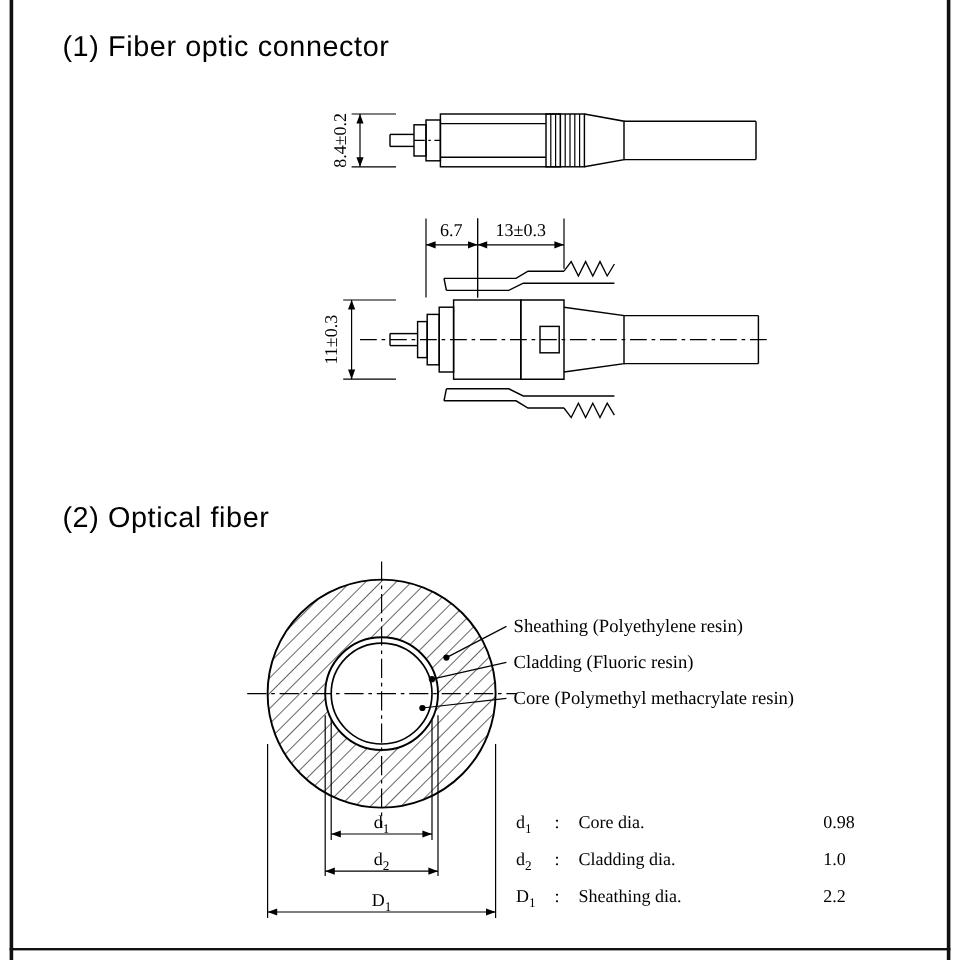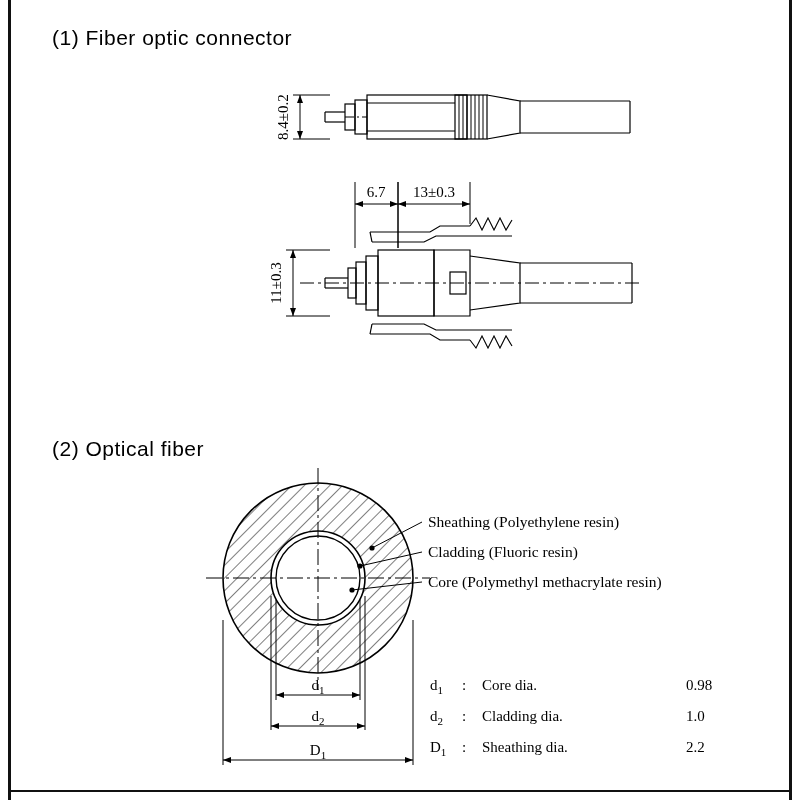--- a/index.html
+++ b/index.html
@@ -28,26 +28,26 @@
     background: #111;
   }
   .frame-bottom {
     position: absolute;
     left: 8px; top: 790px; width: 784px; height: 2px;
     background: #111;
   }
 
   .section-title {
     position: absolute;
-    font-size: 21px;
+    font-size: 24px;
     letter-spacing: .5px;
     white-space: nowrap;
   }
   #title-1 { left: 52px; top: 26px; }
-  #title-2 { left: 52px; top: 437px; }
+  #title-2 { left: 52px; top: 418px; }
 
   svg.fig { position: absolute; left: 0; top: 0; overflow: visible; }
 
   .lbl {
     font-family: "Liberation Serif", serif;
     font-size: 15px;
     fill: #000;
   }
   .anno {
     font-family: "Liberation Serif", serif;

